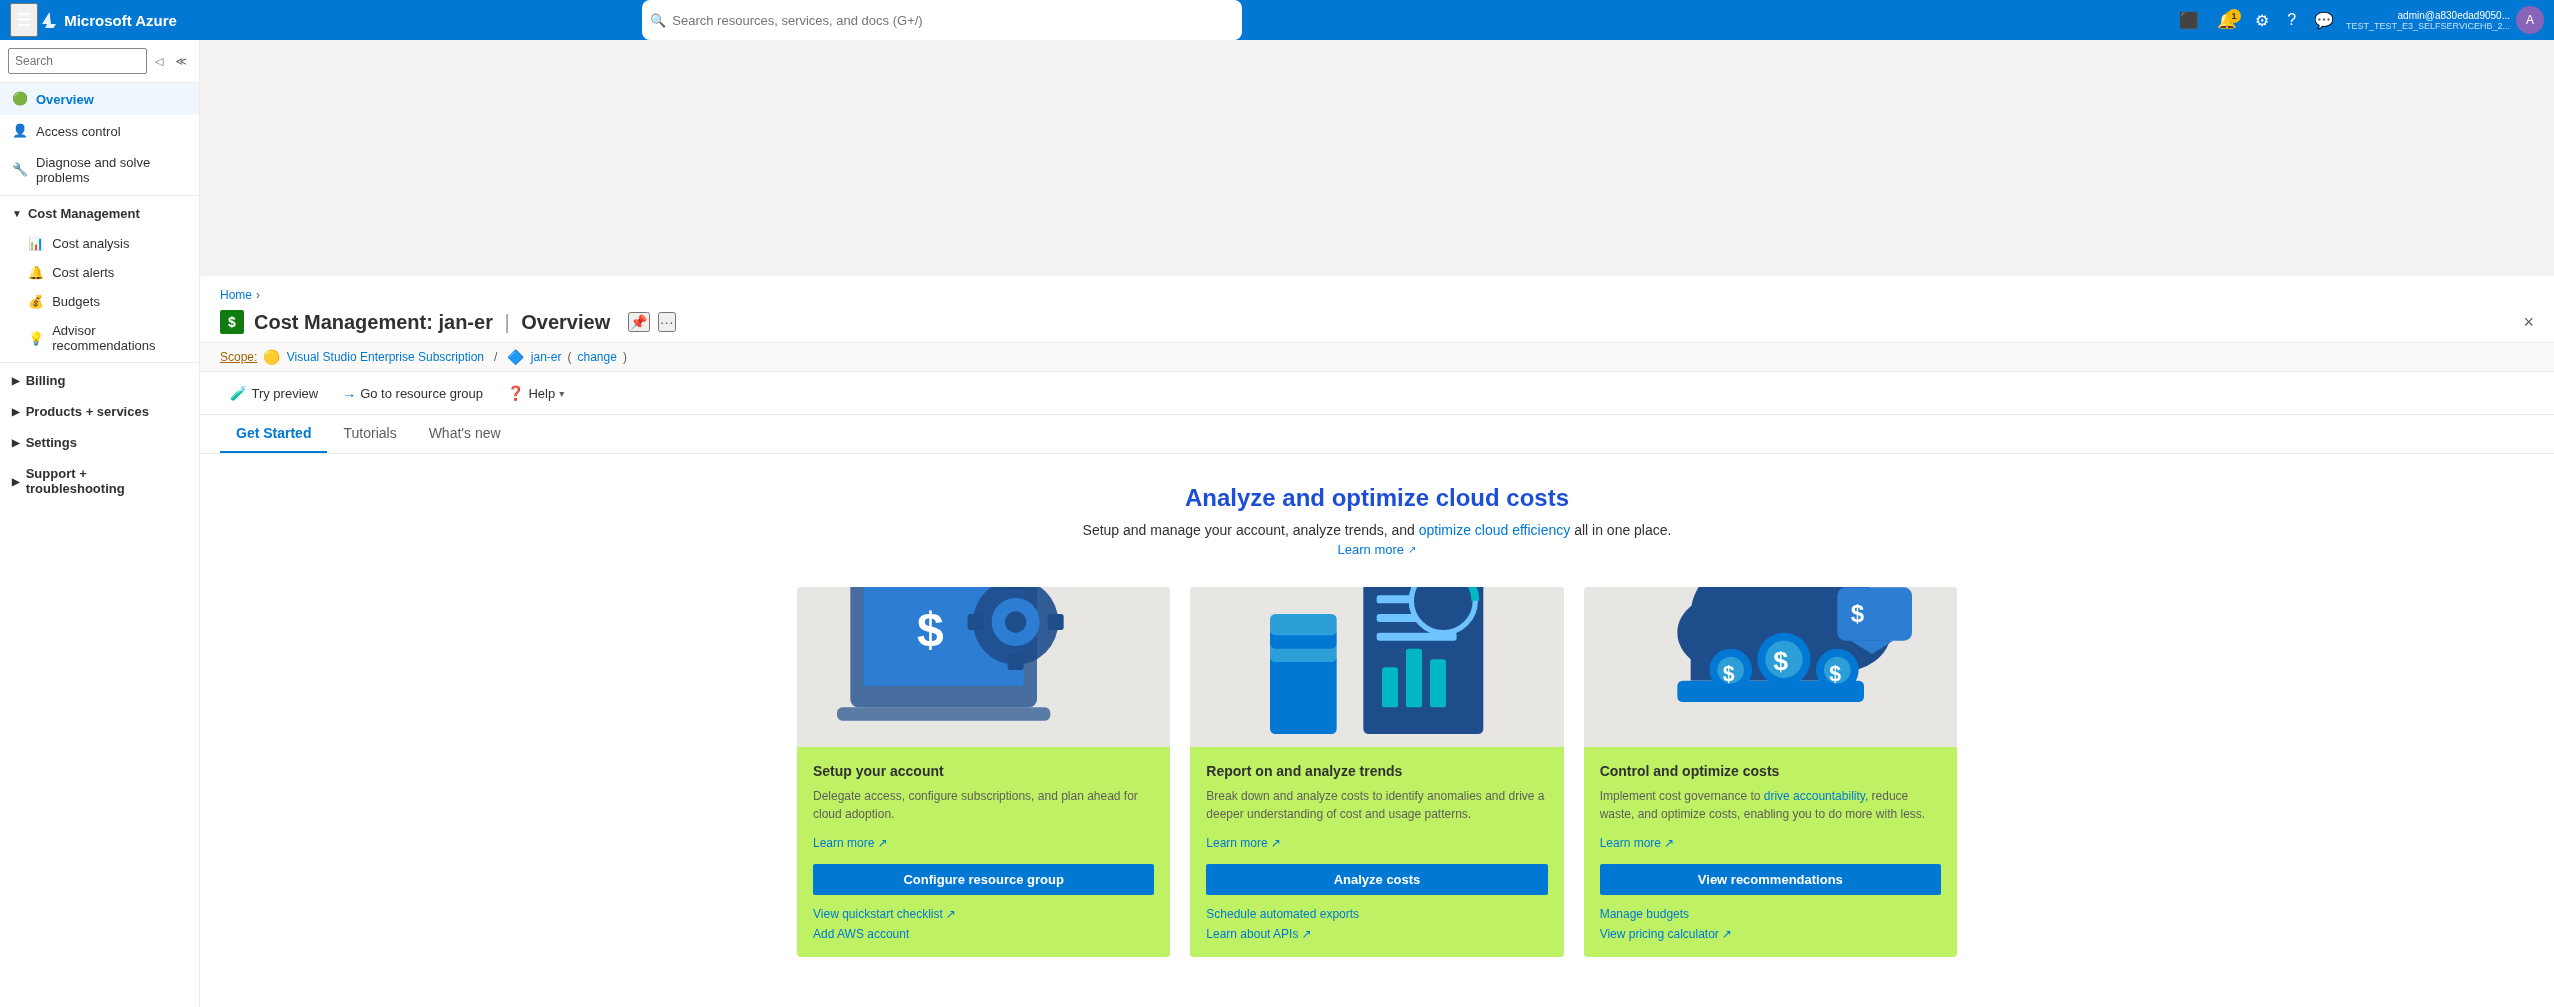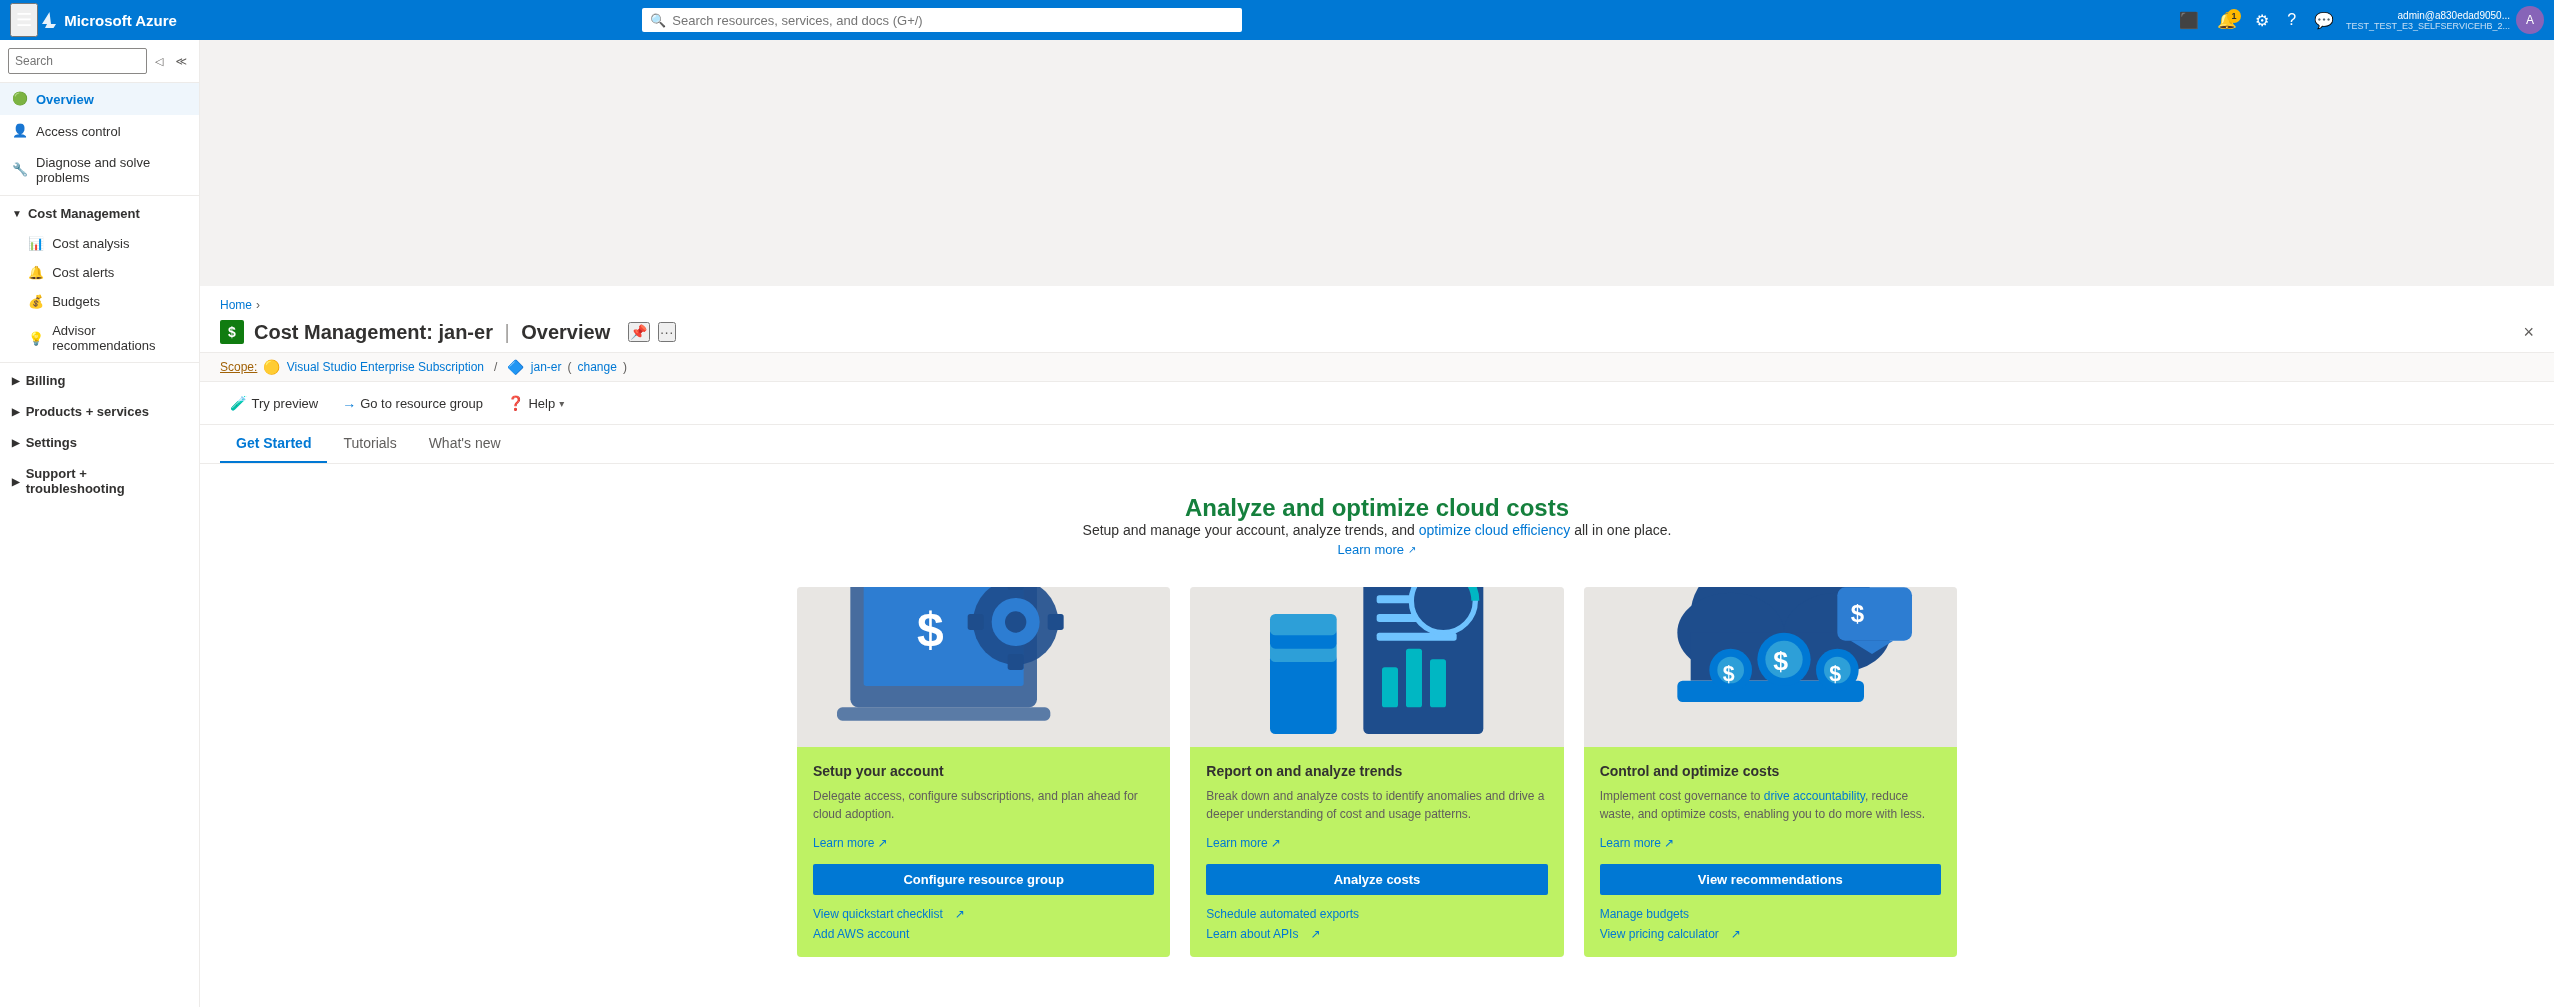--- a/index.html
+++ b/index.html
@@ -20,22 +20,22 @@
     .topbar-logo { display: flex; align-items: center; gap: 6px; color: white; font-size: 15px; font-weight: 600; white-space: nowrap; }
     .topbar-logo-icon { width: 20px; height: 20px; }
     .topbar-search {
       flex: 1;
       max-width: 600px;
       margin: 0 auto;
       position: relative;
     }
     .topbar-search input {
       width: 100%;
-      height: 24px;
-      border-radius: 2px;
+      height: 40px;
+      border-radius: 8px;
       border: none;
       padding: 0 8px 0 30px;
       font-size: 13px;
       background: white;
       color: #404040;
     }
     .topbar-search-icon {
       position: absolute;
       left: 8px;
       top: 50%;
@@ -247,21 +247,22 @@
       padding: 30px 20px;
       max-width: 1200px;
       margin: 0 auto;
     }
 
     
     .hero-title {
       text-align: center;
       font-size: 24px;
       font-weight: 600;
-      color: #15803d;
+      color: #1d4ed8;
+      margin-bottom: 10px;
     }
     .hero-subtitle {
       text-align: center;
       font-size: 14px;
       color: #323130;
       margin-bottom: 4px;
     }
     .hero-link {
       text-align: center;
       margin-bottom: 30px;
@@ -332,21 +333,21 @@
     .card-links {
       display: flex;
       flex-direction: column;
       gap: 6px;
     }
     .card-link {
       font-size: 12px;
       color: #0078d4;
       cursor: pointer;
       text-decoration: none;
-      display: inline-flex; align-items: center; gap: 12px;
+      display: inline-flex; align-items: center; gap: 3px;
     }
 
     
     ::-webkit-scrollbar { width: 8px; }
     ::-webkit-scrollbar-track { background: #f1f1f1; }
     ::-webkit-scrollbar-thumb { background: #c8c6c4; }
   </style>
 </head>
 <body>
 

